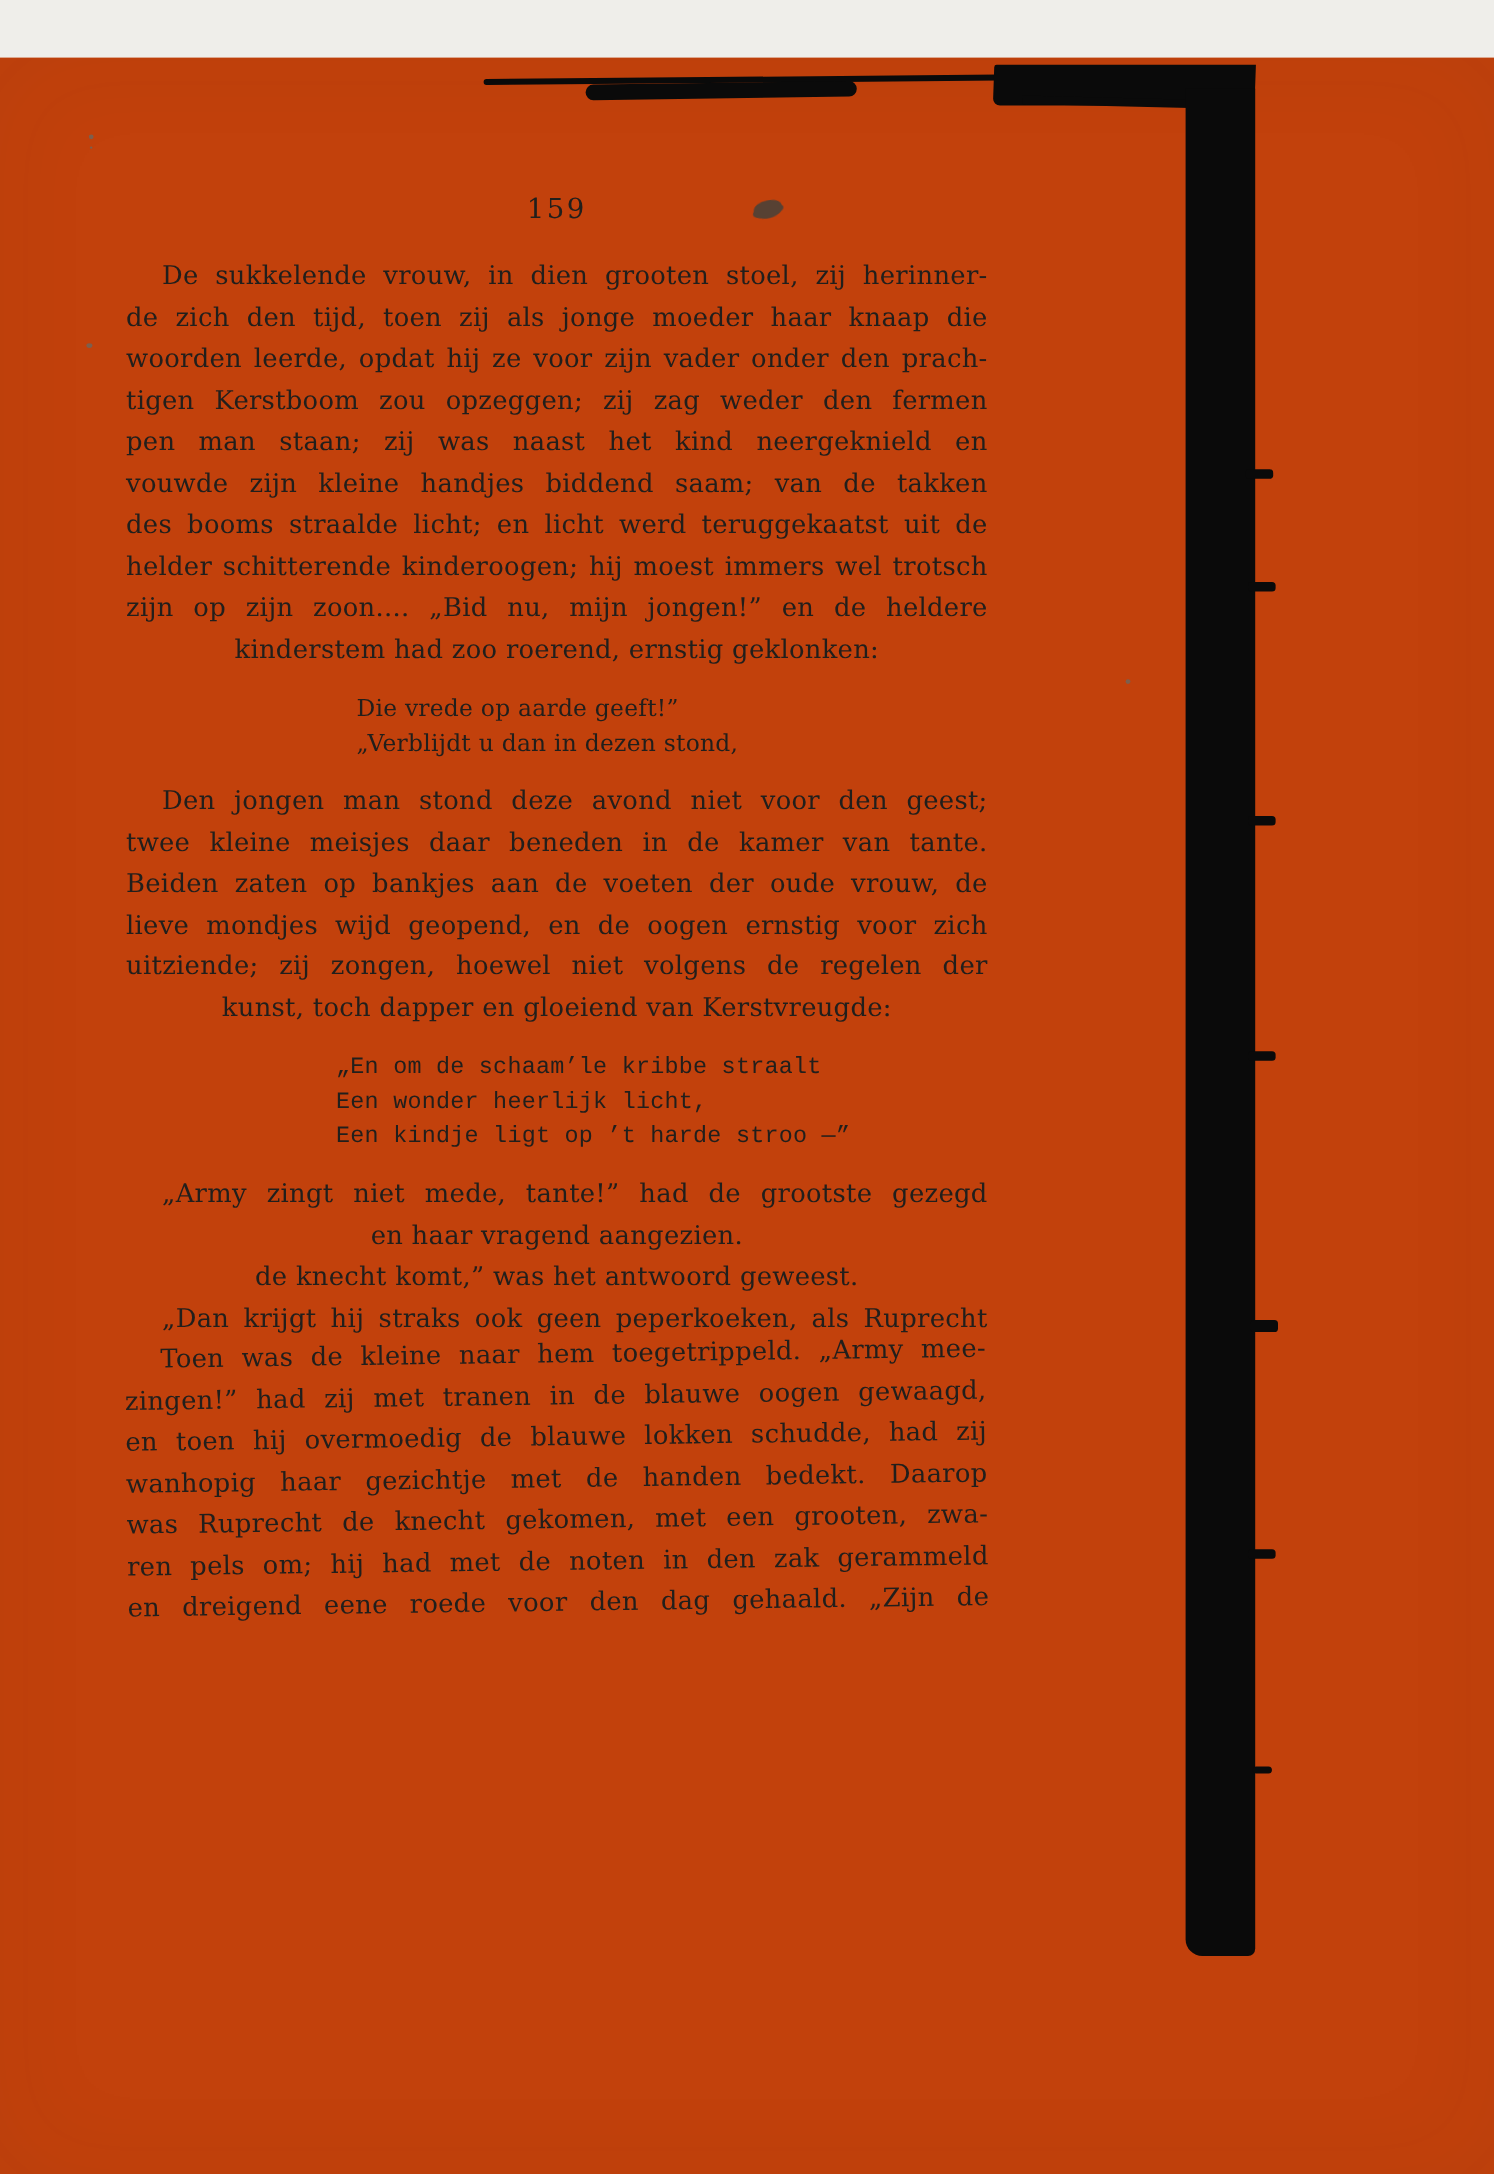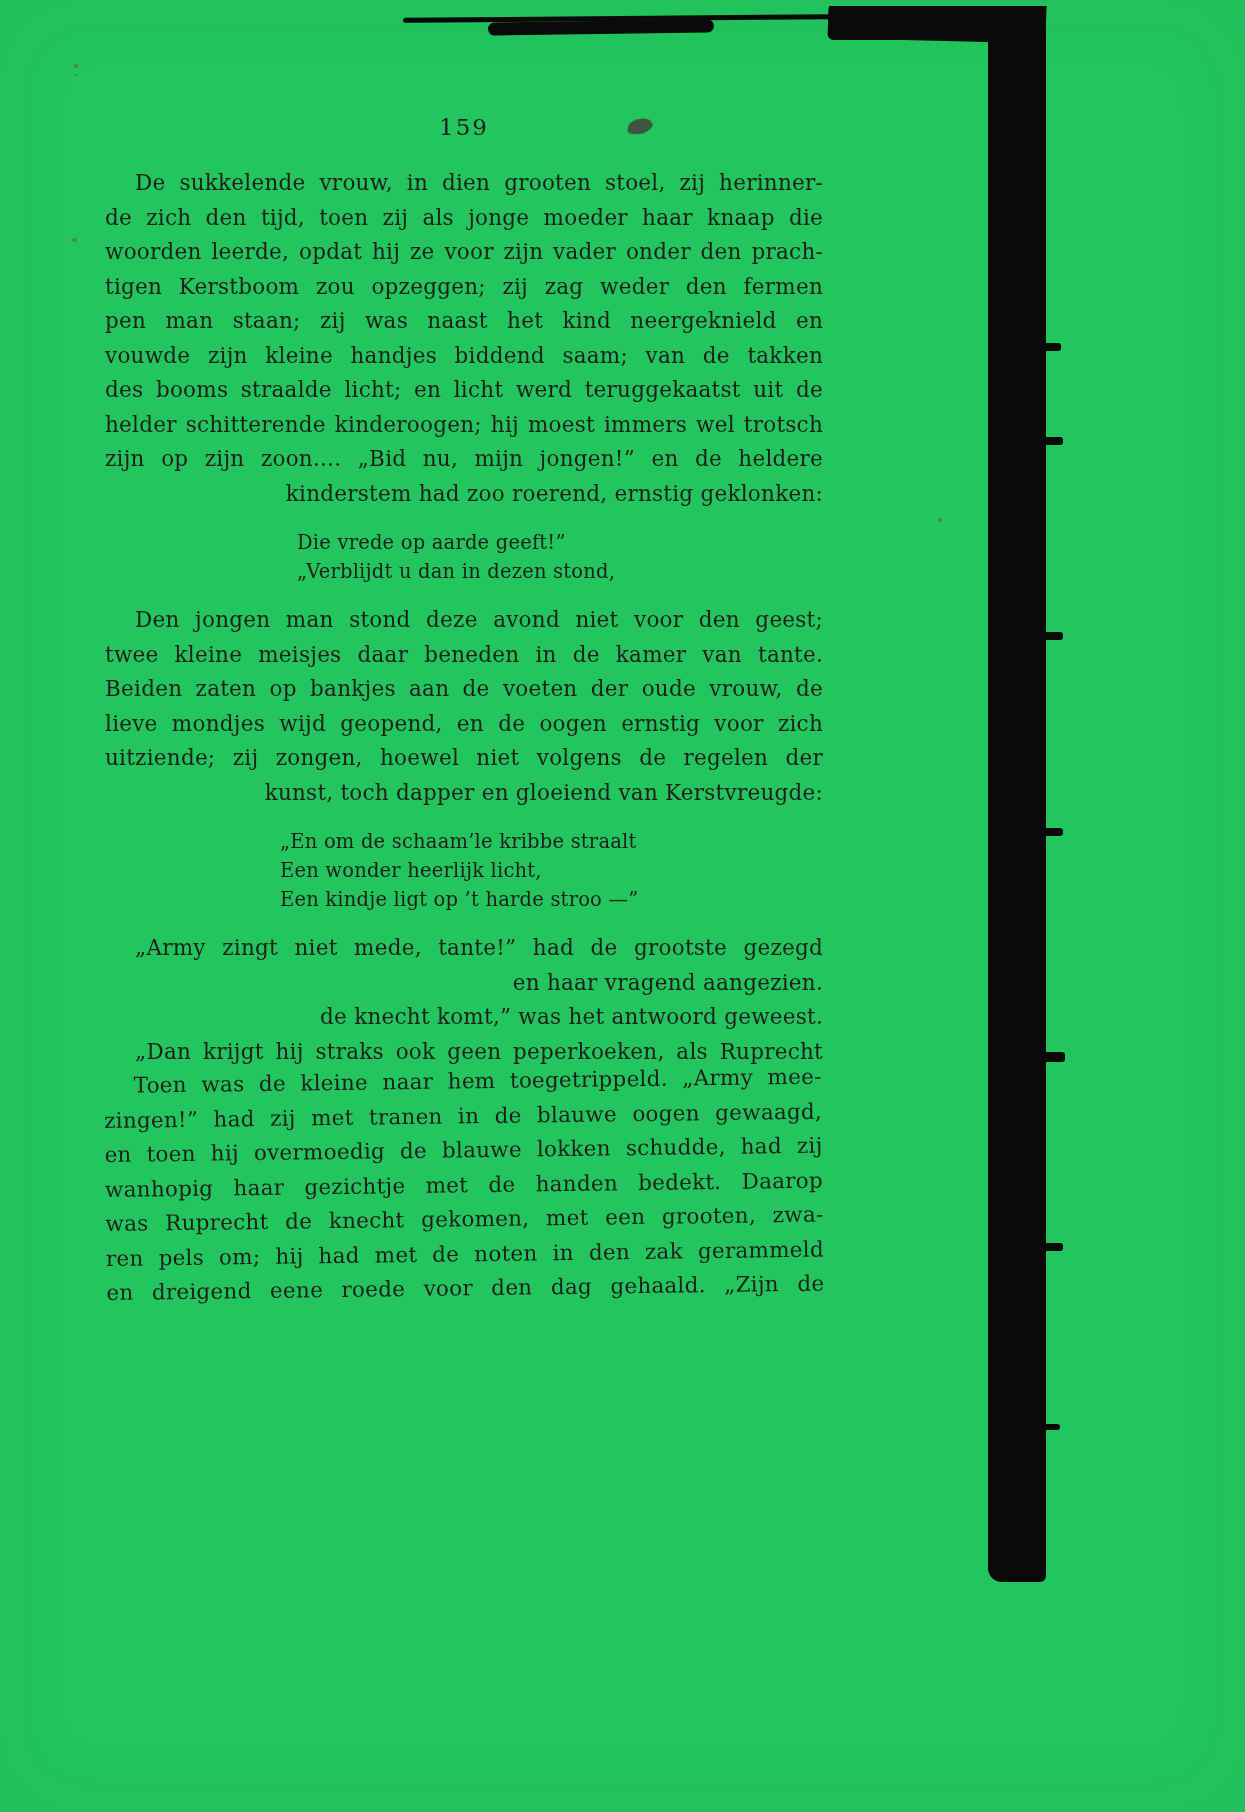--- a/index.html
+++ b/index.html
@@ -5,44 +5,45 @@
   * { margin:0; padding:0; box-sizing:border-box; }
   html,body { width:1245px; height:1812px; }
   body {
     position:relative;
     background:#efeeea;
     font-family:"DejaVu Serif", serif;
     overflow:hidden;
   }
   .scan-page {
     position:absolute; inset:0;
-    background:#22c55e;
+    background:#c2410c;
     box-shadow: inset 0 0 90px rgba(60,55,40,0.05);
+    margin-top: 48px;
   }
   
   .text-col {
     position:absolute; left:105px; top:110px; width:718px;
     color:#211f1c;
     font-size:21.5px; line-height:34.5px; letter-spacing:0.25px;
   }
   .pg-head { position:relative; text-align:center; font-size:23px; letter-spacing:2px; margin-bottom:22px; height:34px; }
   .ink-smudge {
     position:absolute; left:523px; top:9px; width:24px; height:15px;
     background:#45413a; border-radius:55% 40% 60% 45%;
     box-shadow: -4px 2px 0 -3px #45413a, 5px 1px 0 -4px #45413a;
     filter: blur(0.6px); transform: rotate(-8deg); opacity:0.85;
   }
   .para { margin:0; }
   .line { min-height:34.5px; }
   .just { text-align:justify; text-align-last:justify; }
-  .last { text-align:right; }
+  .last { text-align:center; }
   .indent { text-indent:30px; }
   .verse { font-size:19.5px; line-height:29px; margin:17px 0 17px 0; letter-spacing:0.2px; }
   .v1 { margin-left:192px; }
-  .v2 { margin-left:175px; }
+  .v2 { margin-left:175px;font-family:Liberation Mono, monospace; }
   .tilt { transform: rotate(-0.75deg); transform-origin:0 50%; }
   
   .artifact { position:absolute; background:#0a0a0a; }
   .a-top-thin   { left:403px; top:16px; width:432px; height:5px; border-radius:3px; transform:rotate(-0.5deg); }
   .a-top-thick  { left:488px; top:21px; width:226px; height:13px; border-radius:7px; transform:rotate(-0.8deg); }
   .a-top-blob   { left:828px; top:6px;  width:218px; height:34px; border-radius:2px 0 0 6px; transform:skewX(-2deg); }
   .a-top-streak { left:852px; top:34px; width:192px; height:7px; transform:rotate(1.4deg); }
   .a-right-bar  { left:988px; top:26px; width:58px; height:1556px; border-radius:0 0 6px 14px; }
   .tick { position:absolute; background:#0a0a0a; width:23px; height:8px; border-radius:3px; }
   .t1 { left:1038px; top:343px; }

